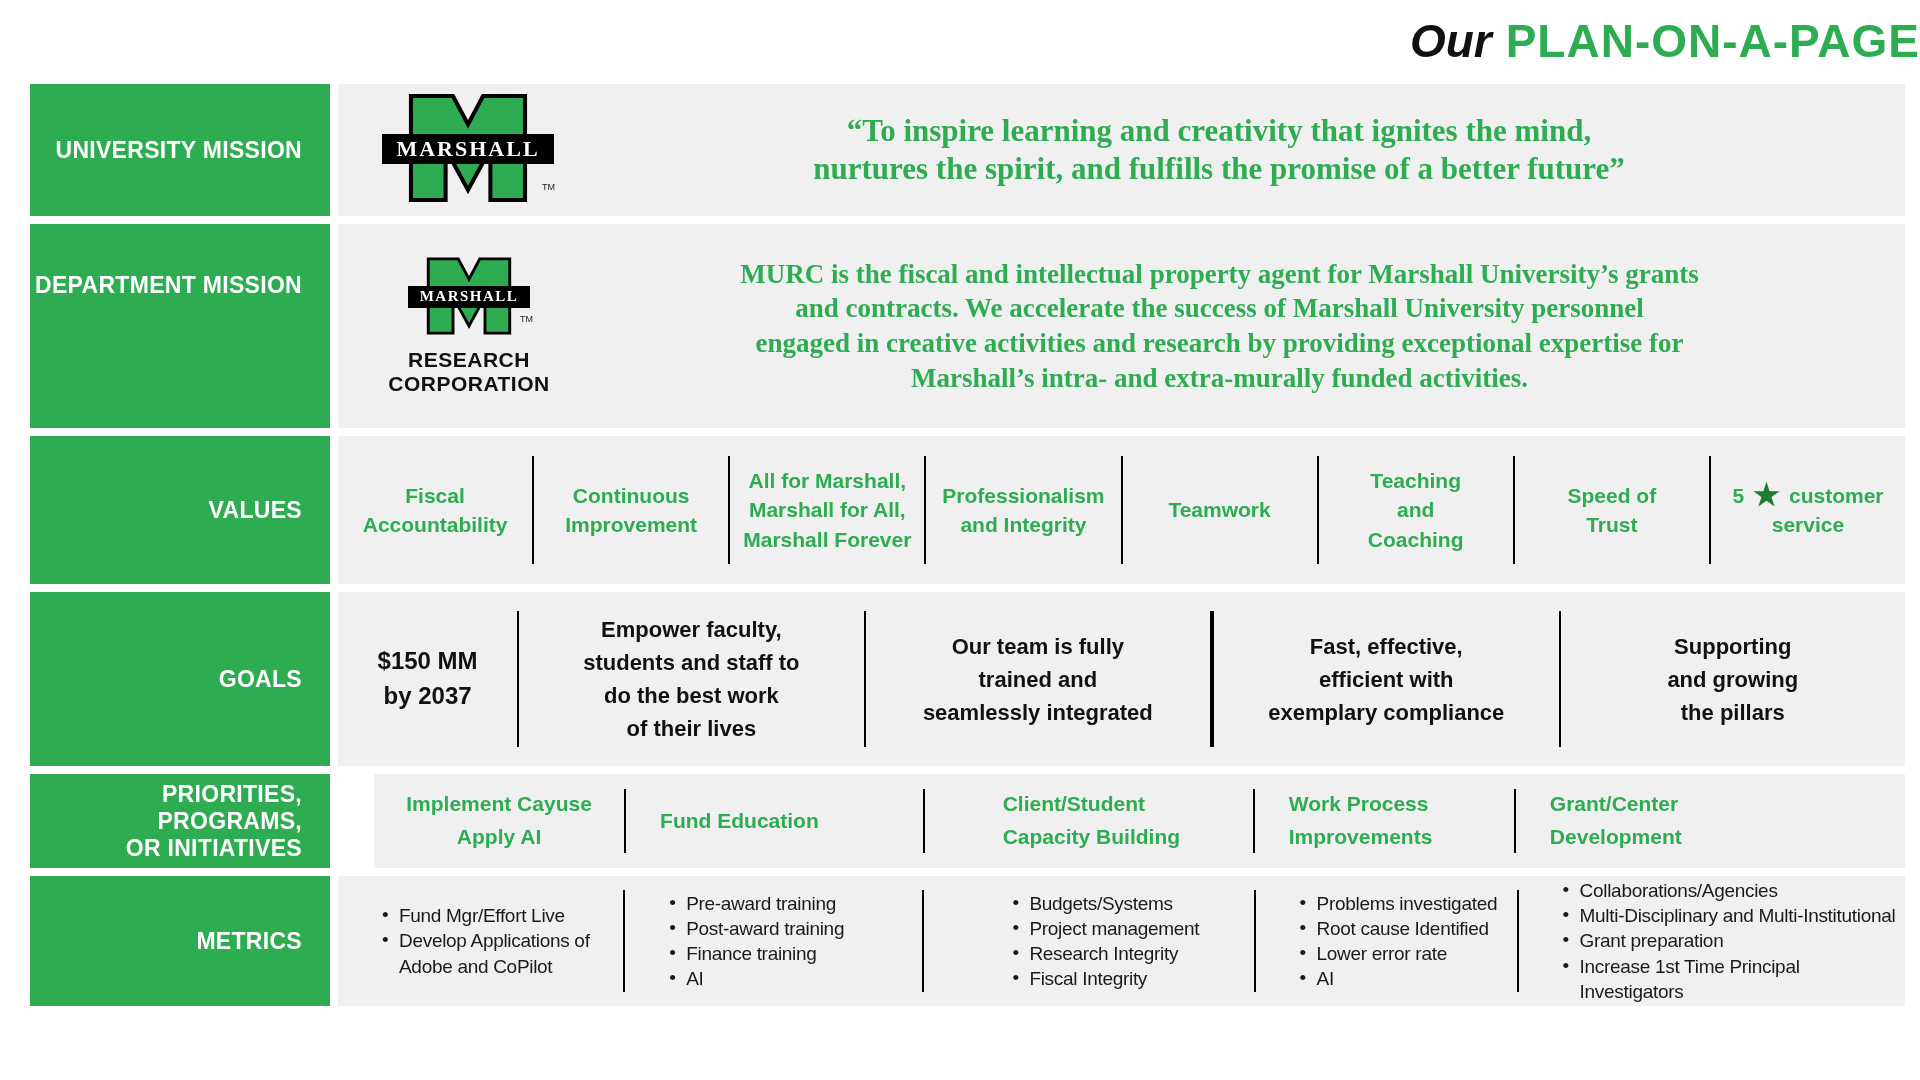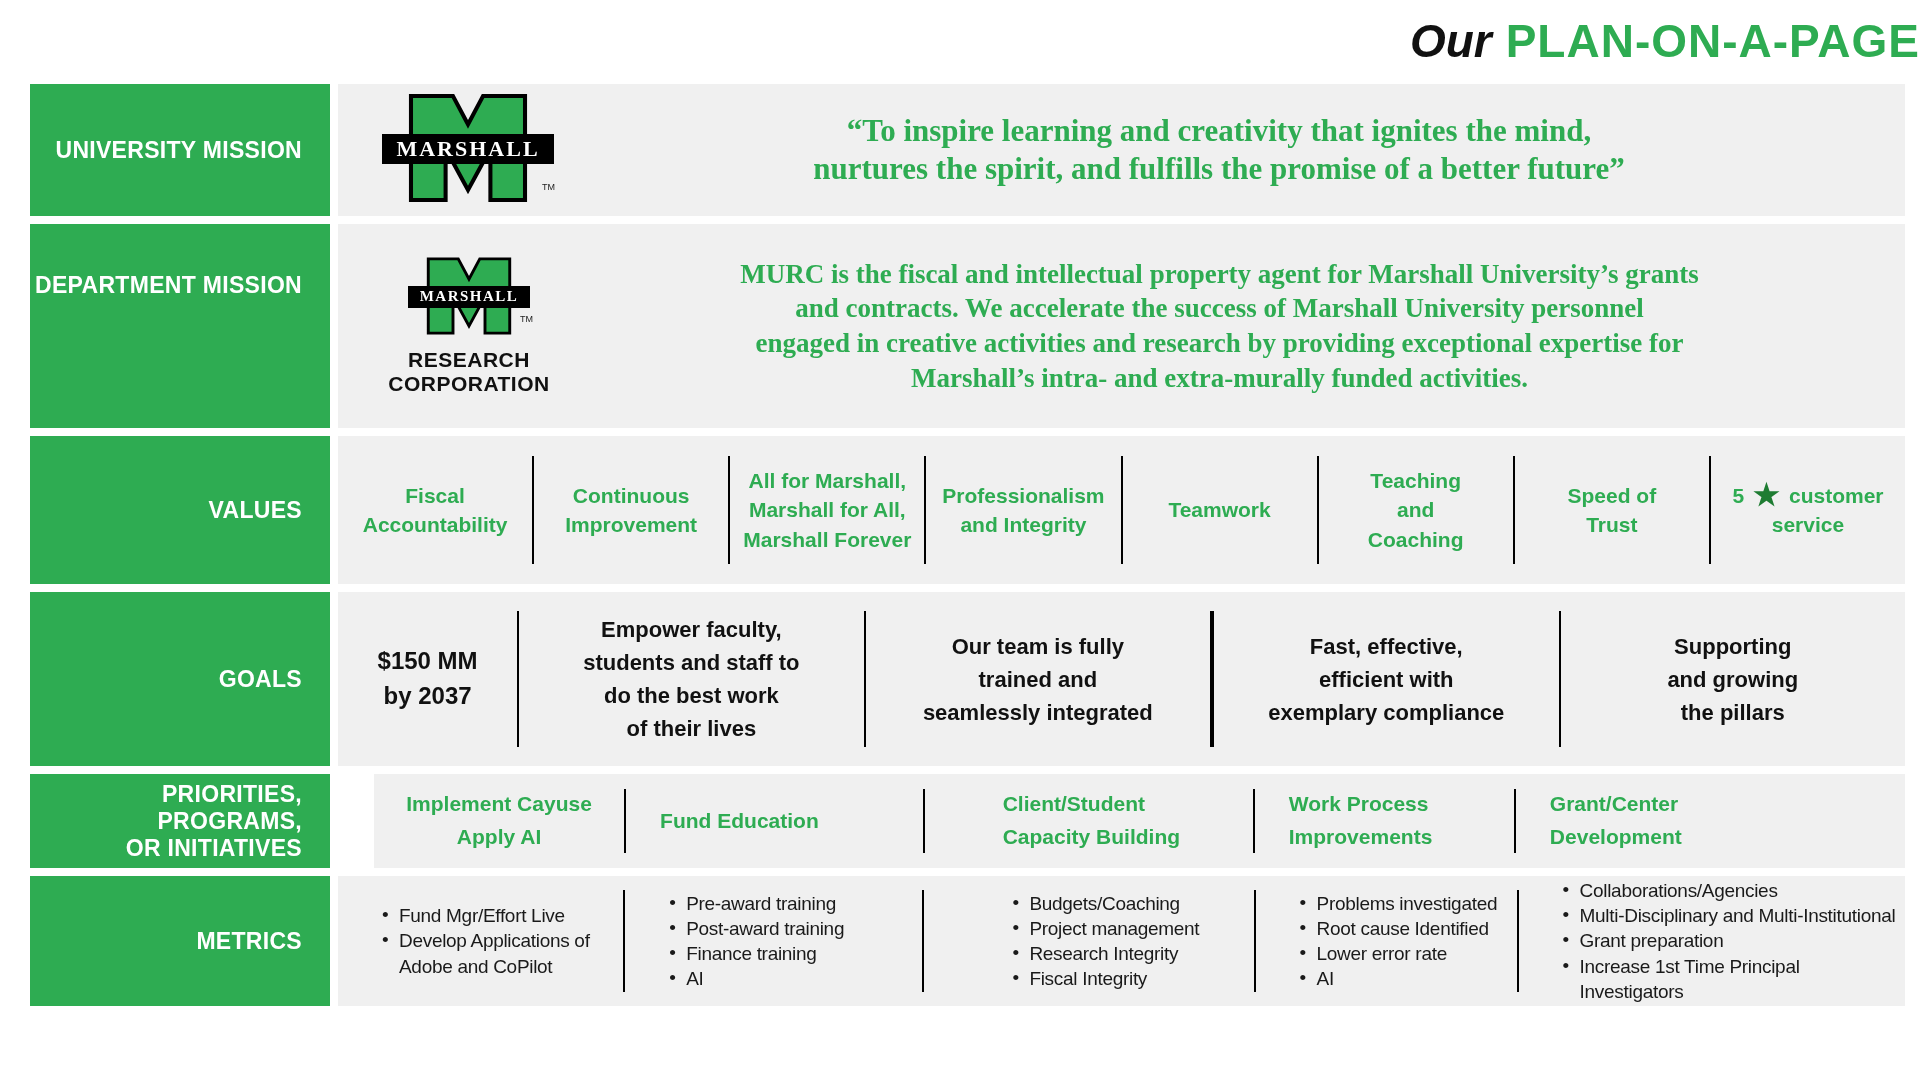--- a/index.html
+++ b/index.html
@@ -274,21 +274,21 @@
           <ul class="m-list">
             <li>Pre-award training</li>
             <li>Post-award training</li>
             <li>Finance training</li>
             <li>AI</li>
           </ul>
         </div>
         <div class="vdiv vdiv-metrics"></div>
         <div class="cell c-p3 cell-metrics">
           <ul class="m-list">
-            <li>Budgets/Coaching</li>
+            <li>Budgets/Systems</li>
             <li>Project management</li>
             <li>Research Integrity</li>
             <li>Fiscal Integrity</li>
           </ul>
         </div>
         <div class="vdiv vdiv-metrics"></div>
         <div class="cell c-p4 cell-metrics">
           <ul class="m-list">
             <li>Problems investigated</li>
             <li>Root cause Identified</li>

